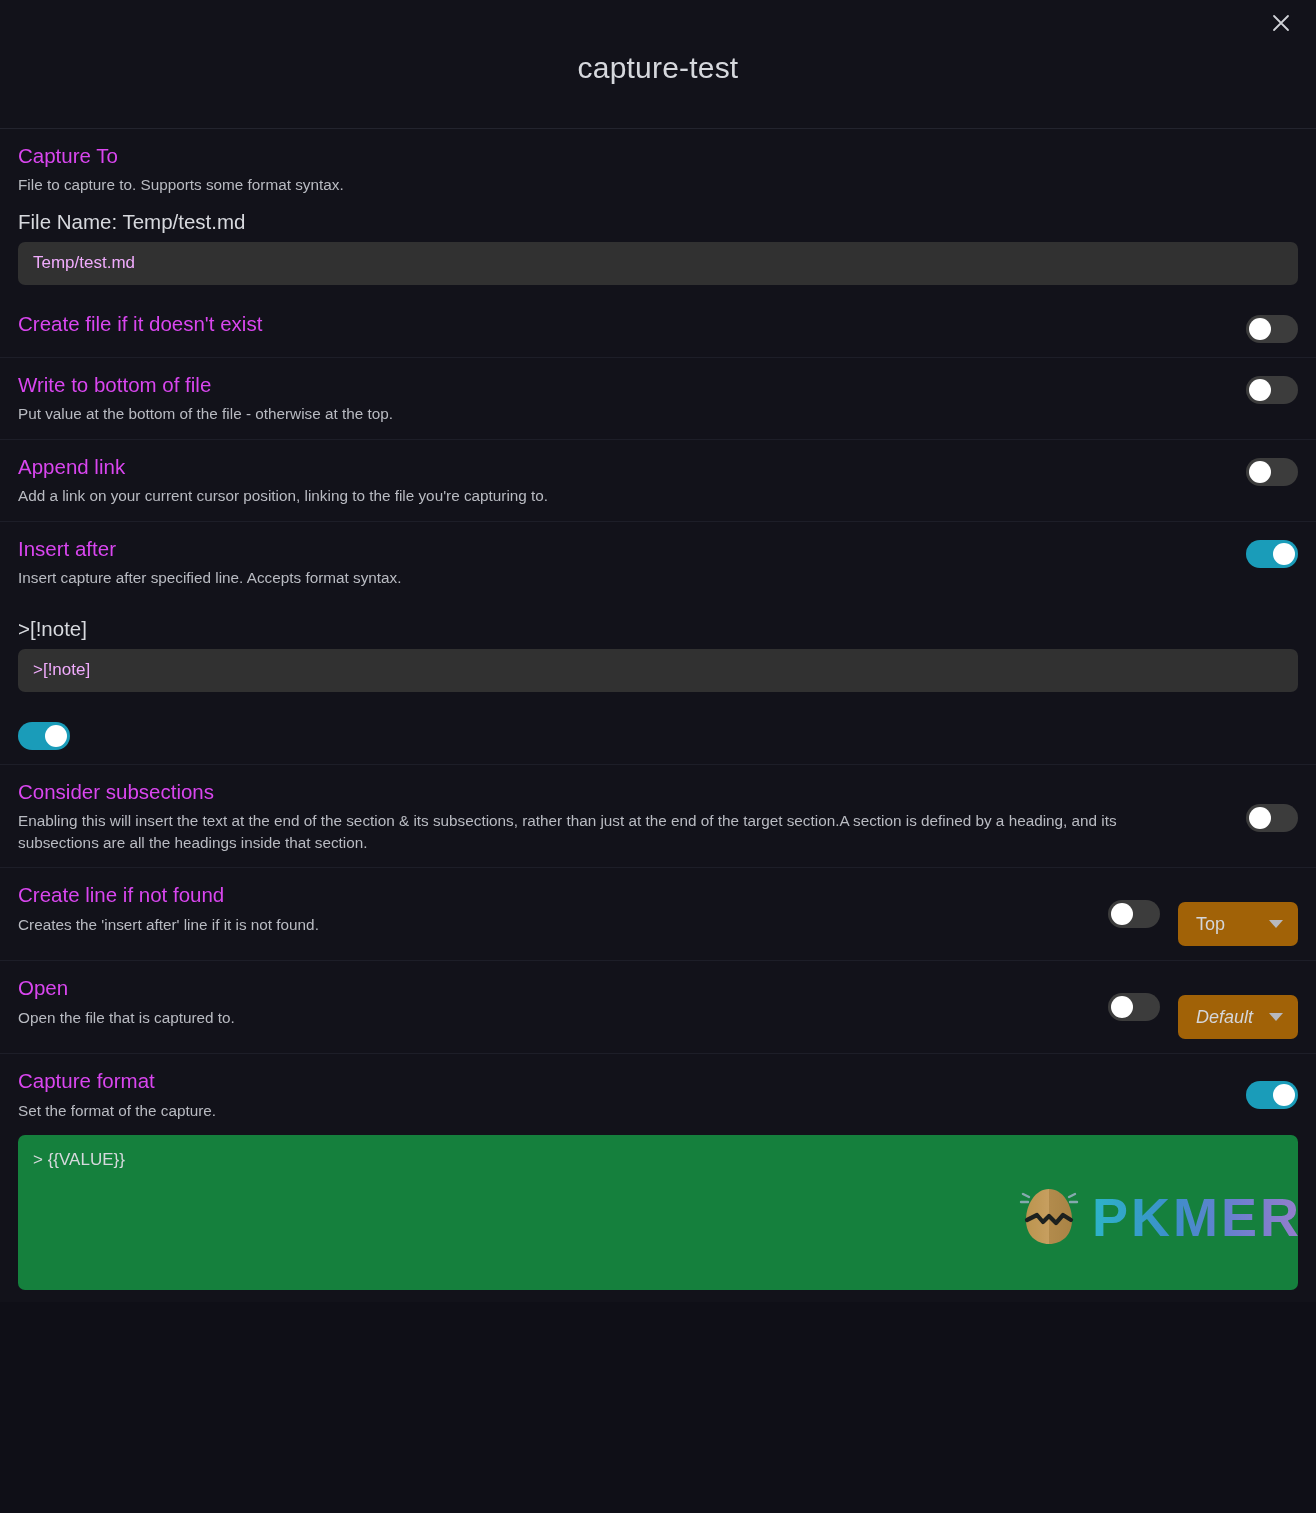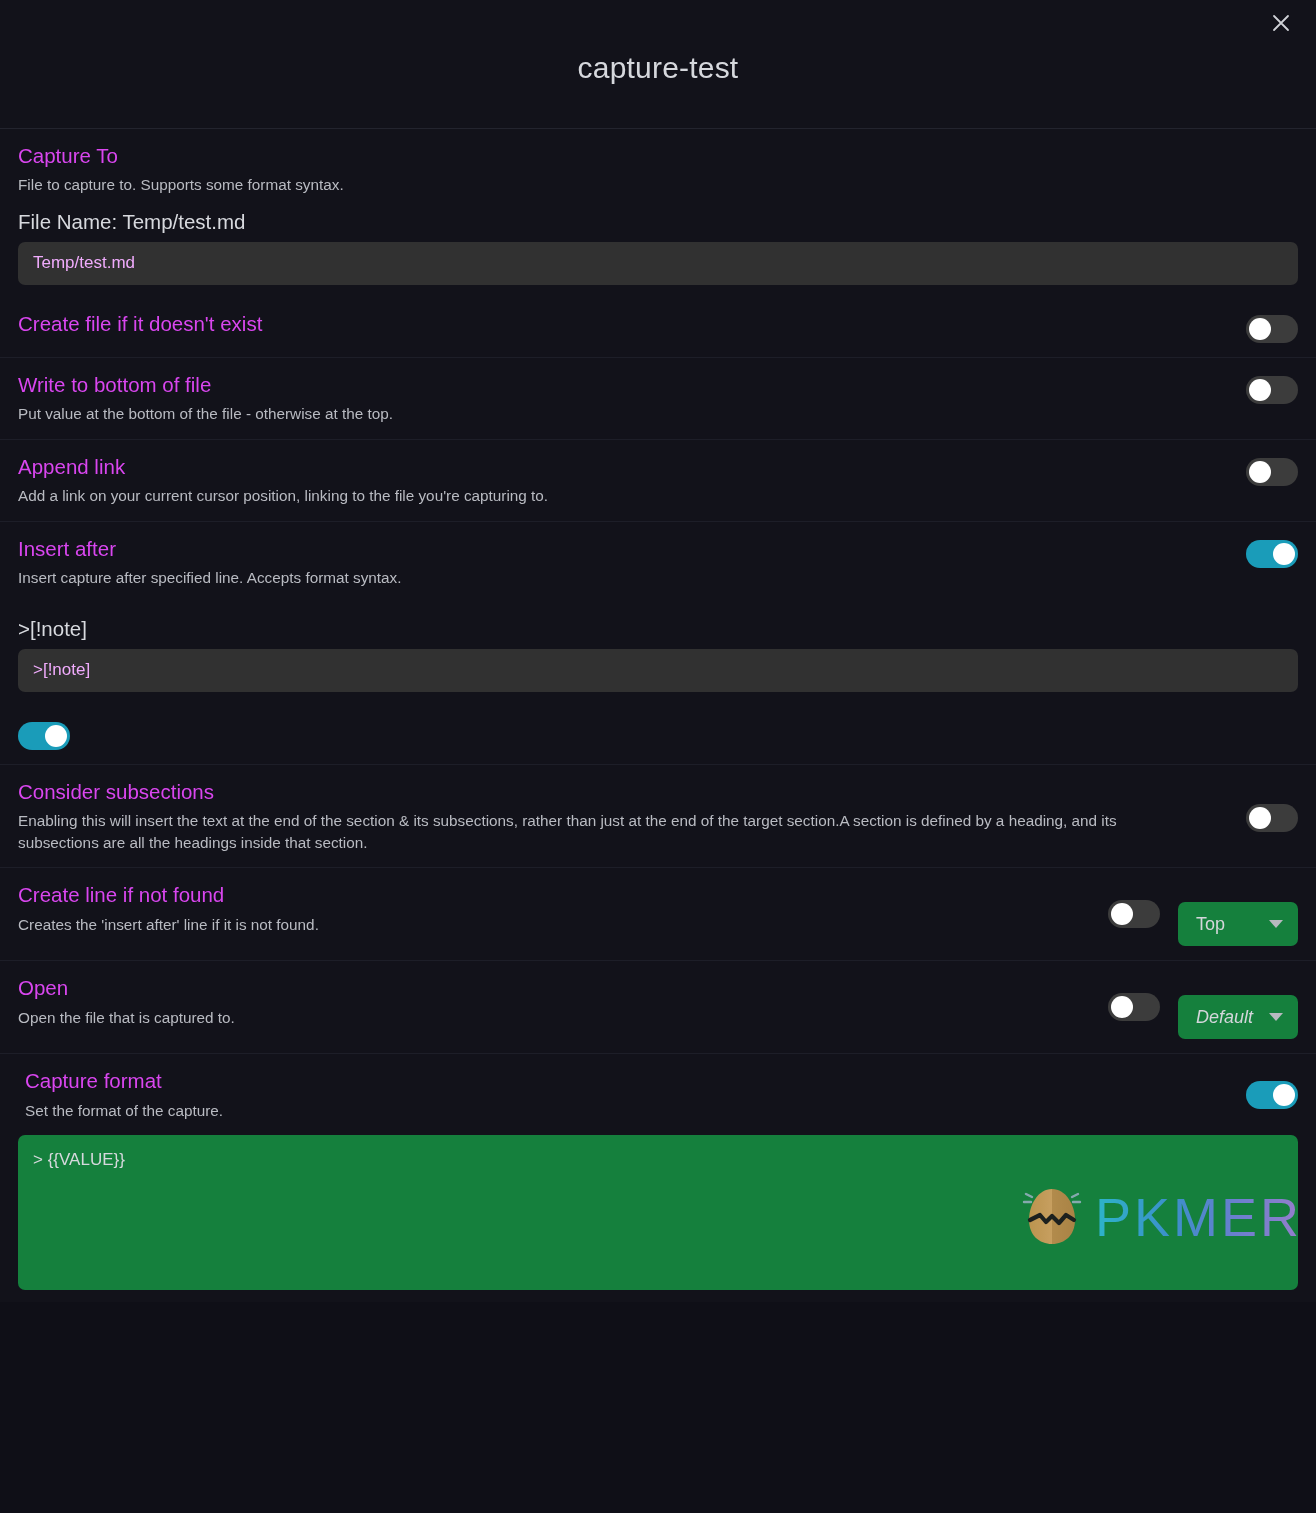--- a/index.html
+++ b/index.html
@@ -57,21 +57,21 @@
 
   .setting-row {
     position: relative;
     display: flex;
     align-items: flex-start;
     justify-content: space-between;
     padding: 14px 18px 14px 18px;
     border-bottom: 1px solid #1d1e28;
     min-height: 48px;
   }
-  .setting-row.no-border { border-bottom: none; margin-left: 7px; }
+  .setting-row.no-border { border-bottom: none; }
 
   .setting-info { flex: 1 1 auto; padding-right: 24px; max-width: 1180px; }
 
   .setting-name {
     font-size: 20.5px;
     font-weight: 400;
     color: #d946ef;
     line-height: 1.28;
   }
   .setting-desc {
@@ -115,21 +115,21 @@
   
   .dropdown {
     display: flex;
     align-items: center;
     justify-content: space-between;
     gap: 16px;
     min-width: 120px;
     height: 44px;
     padding: 0 15px 0 18px;
     border-radius: 7px;
-    background: #15803d;
+    background: #a16207;
     color: #d4d6db;
     font-size: 18px;
     cursor: pointer;
     margin-top: 20px;
   }
   .dropdown .caret {
     width: 0; height: 0;
     border-left: 7px solid transparent;
     border-right: 7px solid transparent;
     border-top: 8px solid #b7b9bf;
@@ -183,21 +183,21 @@
     right: 14px;
     bottom: 50px;
     display: flex;
     align-items: center;
     gap: 12px;
     pointer-events: none;
     opacity: .96;
   }
   .wm-text {
     font-size: 54px;
-    font-weight: 400;
+    font-weight: 700;
     letter-spacing: 3px;
     background: linear-gradient(90deg, #2fb6cf 0%, #3f8fd0 38%, #6f7fd4 68%, #9b7ed2 100%);
     -webkit-background-clip: text;
     background-clip: text;
     color: transparent;
     line-height: 1;
   }
 </style>
 </head>
 <body>

